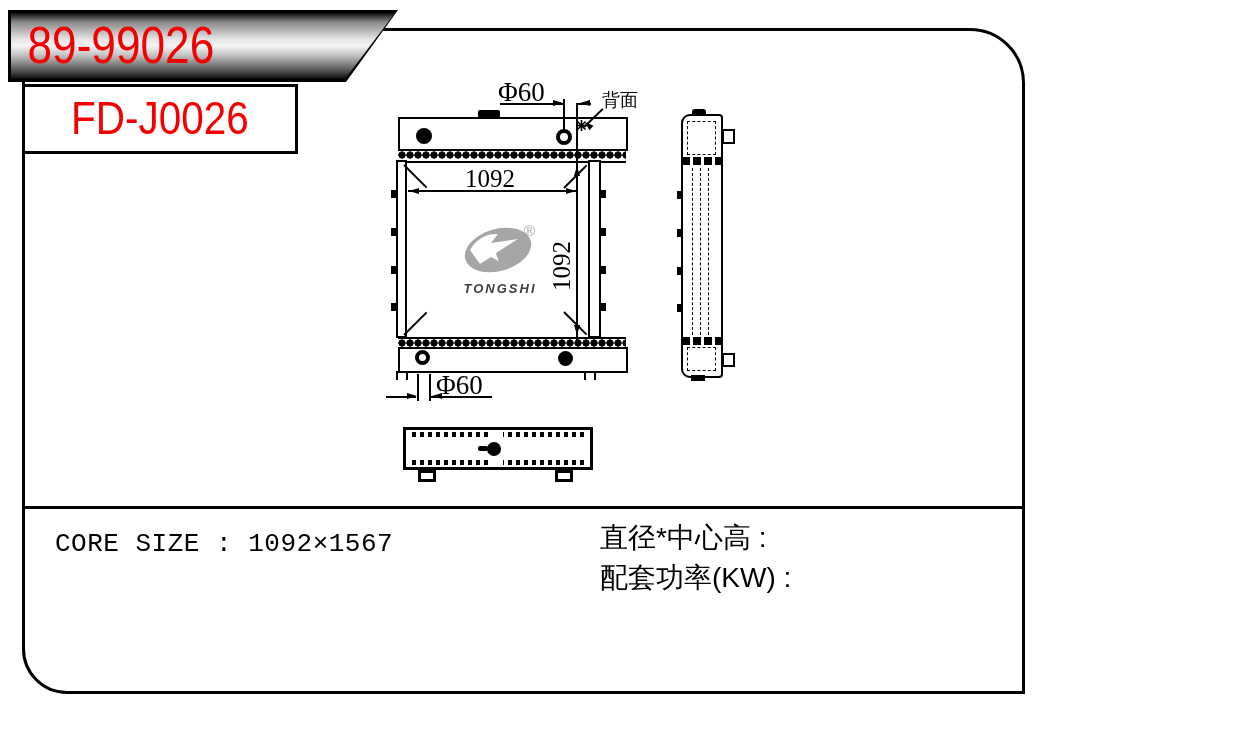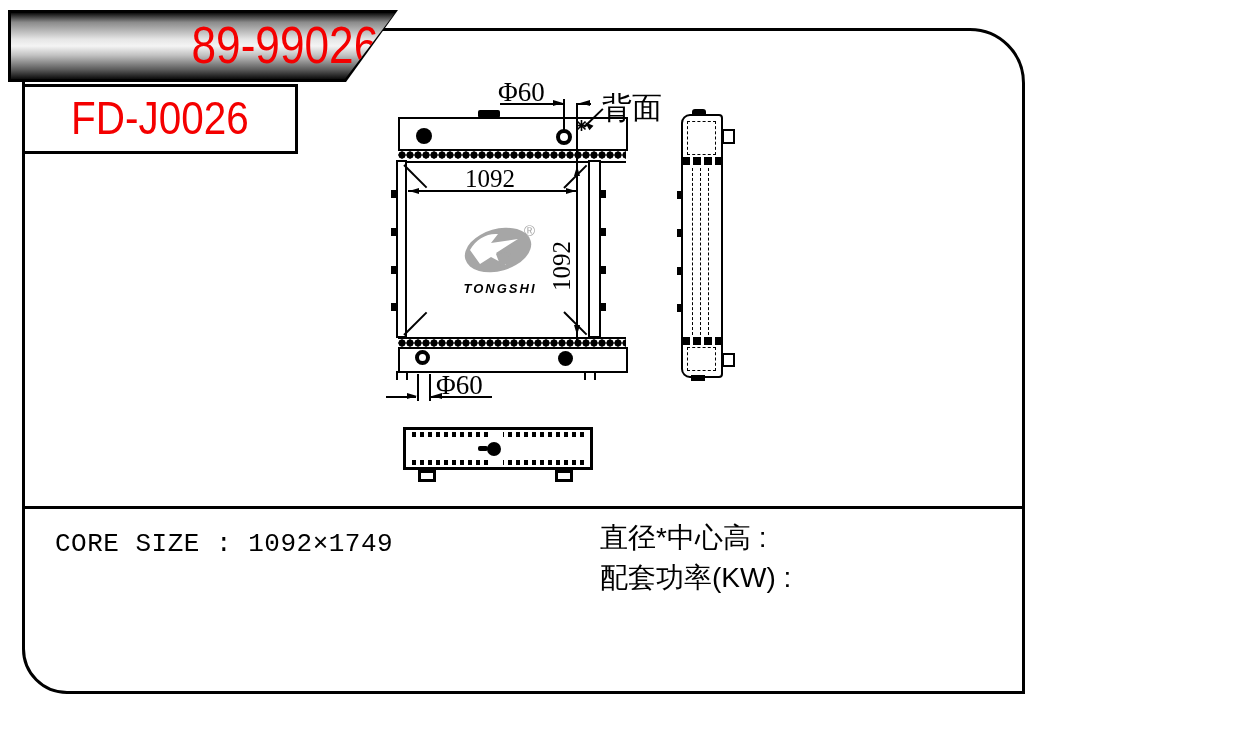--- a/index.html
+++ b/index.html
@@ -11,21 +11,21 @@
   
   .frame{position:absolute;left:22px;top:28px;width:1003px;height:666px;
          border:3px solid #000;border-radius:0 55px 0 45px;box-sizing:border-box;}
   .divider{position:absolute;left:22px;top:506px;width:1003px;height:3px;background:#000;}
   
   .banner-outer{position:absolute;left:8px;top:10px;width:390px;height:72px;background:#000;
     clip-path:polygon(0 0,100% 0,calc(100% - 52px) 100%,0 100%);}
   .banner-inner{position:absolute;left:3px;top:3px;width:384px;height:66px;
     clip-path:polygon(0 0,100% 0,calc(100% - 50px) 100%,0 100%);
     background:linear-gradient(to bottom,#0c0c0c 0%,#8a8a8a 14%,#e6e6e6 40%,#f4f4f4 50%,#c2c2c2 64%,#5a5a5a 86%,#0c0c0c 100%);
-    text-align:right;}
+    text-align:left;}
   .banner-text{display:inline-block;line-height:64px;font-size:52px;font-weight:500;color:#f40000;
     transform:scaleX(.85);letter-spacing:0px;white-space:nowrap;}
   .fd-box{position:absolute;left:22px;top:84px;width:276px;height:70px;border:3px solid #000;
     box-sizing:border-box;background:#fff;text-align:center;}
   .fd-text{display:inline-block;line-height:62px;font-size:46px;font-weight:500;color:#f40000;
     transform:scaleX(.88);white-space:nowrap;}
   
   .dimtxt{position:absolute;font-family:"Liberation Serif",serif;font-size:25px;color:#000;white-space:nowrap;}
   .cjk{font-family:"Liberation Sans",sans-serif;}
   
@@ -46,21 +46,21 @@
   .holeO{position:absolute;width:16px;height:16px;border-radius:50%;border:4px solid #000;box-sizing:border-box;background:#fff;}
   .dash{position:absolute;border:1.6px dashed #000;box-sizing:border-box;background:transparent;}
   .vdash{position:absolute;width:0;border-left:1.6px dashed #000;}
   .band{position:absolute;height:8px;background:repeating-linear-gradient(90deg,#000 0 8px,#fff 8px 11px);}
   .dotrow{position:absolute;height:5px;background:repeating-linear-gradient(90deg,#000 0 4px,transparent 4px 8px);}
   .spec-left{position:absolute;left:55px;top:524px;font-family:"Liberation Mono",monospace;
     font-size:26px;line-height:40px;letter-spacing:0.5px;white-space:nowrap;}
   .spec-right{position:absolute;left:600px;top:518px;font-family:"Liberation Sans",sans-serif;
     font-size:28px;line-height:40px;white-space:nowrap;}
   .logo-brand{position:absolute;left:452px;top:281px;width:96px;text-align:center;
-    font-size:13px;font-weight:bold;font-style:italic;letter-spacing:2px;color:#000000;}
+    font-size:13px;font-weight:bold;font-style:italic;letter-spacing:2px;color:#404040;}
   .logo-reg{position:absolute;left:524px;top:222px;font-size:15px;color:#a6a6a6;}
 </style>
 </head>
 <body>
 
 <div class="sheet">
 
   <div class="frame"></div>
   <div class="divider"></div>
 
@@ -128,21 +128,21 @@
 
     <div class="dimtxt" style="left:498px;top:77px;font-size:27px;">Φ60</div>
     <div class="ln" style="left:500px;top:103px;width:63px;height:1.6px;"></div>
     <div class="ln" style="left:578px;top:103px;width:13px;height:1.6px;"></div>
     <div class="arr r" style="left:553px;top:100px;"></div>
     <div class="arr l" style="left:577px;top:100px;"></div>
     <div class="ln" style="left:563px;top:99px;width:1.6px;height:31px;"></div>
 
     <div class="ln" style="left:584px;top:126px;width:26px;height:1.6px;transform:rotate(-44deg);transform-origin:left center;"></div>
     <div class="arr l" style="left:581px;top:121px;border-right-width:9px;transform:rotate(42deg);"></div>
-    <div class="dimtxt cjk" style="left:602px;top:88px;font-size:30px;">背面</div>
+    <div class="dimtxt cjk" style="left:602px;top:88px;font-size:18px;">背面</div>
 
     <div class="ln" style="left:417px;top:374px;width:1.6px;height:27px;"></div>
     <div class="ln" style="left:429px;top:374px;width:1.6px;height:27px;"></div>
     <div class="ln" style="left:386px;top:396px;width:30px;height:1.6px;"></div>
     <div class="ln" style="left:430px;top:396px;width:62px;height:1.6px;"></div>
     <div class="arr r" style="left:407px;top:393px;"></div>
     <div class="arr l" style="left:429px;top:393px;"></div>
     <div class="dimtxt" style="left:436px;top:370px;font-size:27px;">Φ60</div>
   </div>
 
@@ -171,20 +171,20 @@
     <div class="abs" style="left:489px;top:431px;width:14px;height:7px;background:#fff;"></div>
     <div class="dotrow" style="left:412px;top:460px;width:172px;"></div>
     <div class="abs" style="left:489px;top:459px;width:14px;height:7px;background:#fff;"></div>
     <div class="holeF" style="left:487px;top:442px;width:14px;height:14px;"></div>
     <div class="ln" style="left:478px;top:446px;width:10px;height:5px;border-radius:2px;"></div>
     <div class="abs" style="left:418px;top:470px;width:18px;height:12px;border:3px solid #000;box-sizing:border-box;"></div>
     <div class="abs" style="left:555px;top:470px;width:18px;height:12px;border:3px solid #000;box-sizing:border-box;"></div>
   </div>
 
   <div class="spec-left">
-    <div>CORE SIZE : 1092×1749</div>
+    <div>CORE SIZE : 1092×1567</div>
   </div>
   <div class="spec-right">
     <div>直径*中心高 :</div>
     <div>配套功率(KW) :</div>
   </div>
 
 </div>
 
 </body></html>

